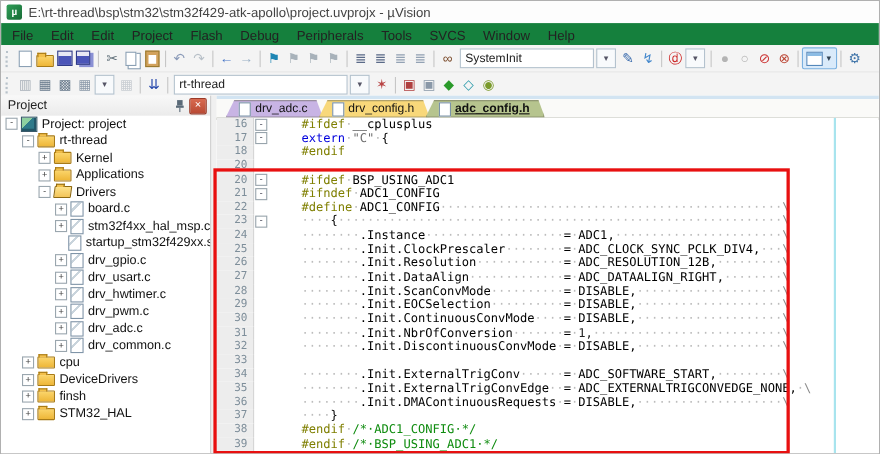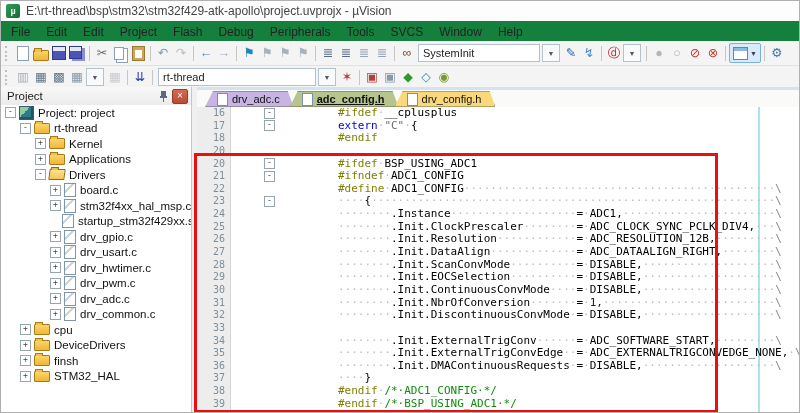--- a/index.html
+++ b/index.html
@@ -73,21 +73,21 @@
   .editor{position:absolute;left:196px;top:0;right:0;bottom:0;background:#fff;}
   .editor-topstrip{height:3px;background:#d2e4f2;}
   .tabbar{height:17px;background:#fafaf8;display:flex;align-items:flex-end;padding-left:8px;
     border-bottom:2px solid #6b705c;}
   .tab{height:16px;display:flex;align-items:center;gap:4px;font-size:11px;color:#111;
     padding:0 14px 0 12px;margin-right:-4px;clip-path:polygon(8px 0,calc(100% - 6px) 0,100% 100%,0 100%);}
   .tab .tdoc{width:9px;height:11px;background:#fff;border:1px solid #7a92a8;flex:none;}
   .tab.active .tlabel{font-weight:bold;text-decoration:underline;}
   .code-area{position:absolute;top:20px;left:0;right:0;bottom:0;overflow:hidden;background:#fff;}
   .ruler{position:absolute;top:0;bottom:0;width:2px;background:#a8e4ee;z-index:0;}
-  .code-row{height:12.65px;display:flex;position:relative;z-index:1;gap:32px;}
+  .code-row{height:12.65px;display:flex;position:relative;z-index:1;}
   .gut{width:34px;flex:none;background:#ededed;border-right:1px solid #d6d6d6;color:#7e8e9a;
     font-family:"DejaVu Sans Mono",monospace;font-size:10px;text-align:right;padding-right:5px;line-height:12.65px;box-sizing:border-box;}
   .fold{width:13px;flex:none;display:flex;align-items:center;justify-content:center;}
   .fold .fbox{width:9px;height:9px;border:1px solid #98a4ac;background:#fff;font-size:8px;line-height:7px;
     text-align:center;color:#445;font-family:"DejaVu Sans Mono",monospace;}
   .ctext{white-space:pre;font-family:"DejaVu Sans Mono",monospace;font-size:11px;line-height:12.65px;padding-left:2px;margin-left:28px;}
   .tk-pp{color:var(--c-pp);} .tk-kw{color:var(--c-kw);} .tk-id{color:var(--c-id);}
   .tk-str{color:var(--c-str);} .tk-com{color:var(--c-com);} .tk-ws{color:var(--c-ws);}
   .tk-esc{color:var(--c-esc);} .tk-num{color:var(--c-num);} .tk-op{color:var(--c-op);}
   
@@ -298,27 +298,27 @@
         </div>
     </div>
 
     <div class="editor">
       <div class="editor-topstrip"></div>
       <div class="tabbar">
           <div class="tab" style="background: linear-gradient(rgb(200, 180, 228) 0%, rgb(200, 180, 228) 100%); box-shadow: rgba(90, 90, 70, 0.45) 0px 0px 0px 1px inset;">
             <span class="tdoc"></span>
             <span class="tlabel">drv_adc.c</span>
           </div>
+          <div class="tab" style="background: linear-gradient(rgb(248, 216, 122) 0%, rgb(248, 216, 122) 100%); box-shadow: rgba(90, 90, 70, 0.45) 0px 0px 0px 1px inset;">
+            <span class="tdoc"></span>
+            <span class="tlabel">drv_config.h</span>
+          </div>
           <div class="tab active" style="background: linear-gradient(rgb(182, 196, 142) 0%, rgb(182, 196, 142) 100%); box-shadow: rgba(90, 90, 70, 0.45) 0px 0px 0px 1px inset;">
             <span class="tdoc"></span>
             <span class="tlabel">adc_config.h</span>
-          </div>
-          <div class="tab" style="background: linear-gradient(rgb(248, 216, 122) 0%, rgb(248, 216, 122) 100%); box-shadow: rgba(90, 90, 70, 0.45) 0px 0px 0px 1px inset;">
-            <span class="tdoc"></span>
-            <span class="tlabel">drv_config.h</span>
           </div>
         </div>
       <div class="code-area">
         <div class="ruler" style="left:561px"></div>
         <div id="code-lines">
             <div class="code-row">
               <span class="gut">16</span>
               <span class="fold">
                 <span class="fbox">-</span>
               </span>

